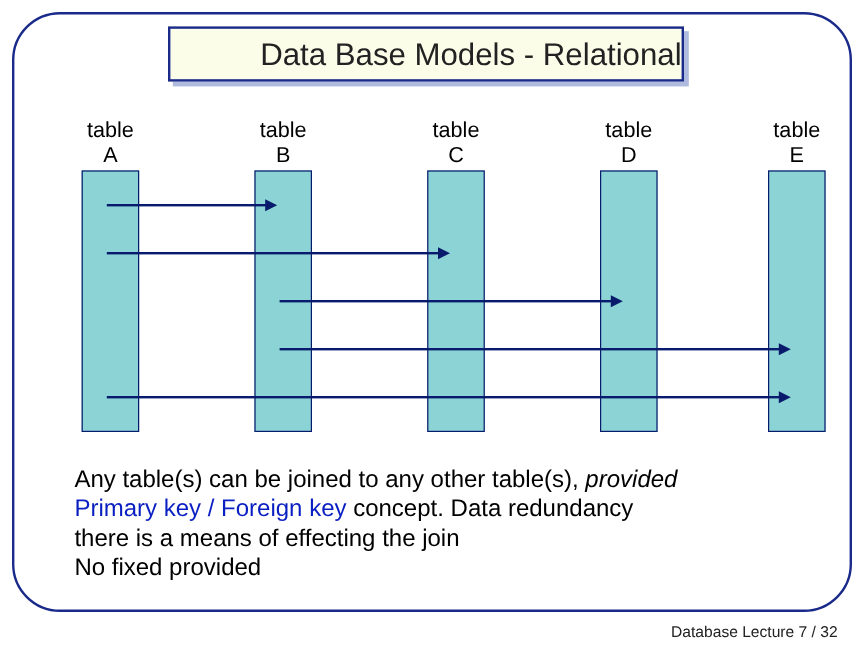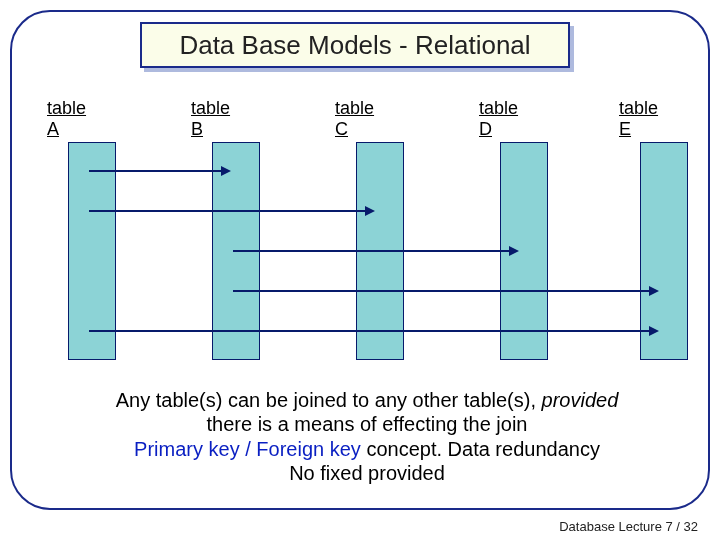--- a/index.html
+++ b/index.html
@@ -25,33 +25,33 @@
     position: absolute;
     left: 128px;
     top: 10px;
     width: 430px;
     height: 46px;
     background: #fbfde9;
     border: 2px solid #1a2a8a;
     box-shadow: 4px 4px 0 rgba(120,140,200,0.6);
     display: flex;
     align-items: center;
-    justify-content: center;
+    justify-content: flex-end;
   }
   .title-text {
     font-size: 26px;
     color: #222;
   }
   .tbl-label {
     position: absolute;
     width: 90px;
+    text-align: center;
     font-size: 18px;
     color: #000;
     line-height: 1.15;
-    text-decoration: underline;
   }
   .tbl-rect {
     position: absolute;
     top: 130px;
     width: 48px;
     height: 218px;
     background: #8cd3d6;
     border: 1.5px solid #071a6b;
   }
   .arrow-line {
@@ -68,21 +68,21 @@
   }
   .body-text {
     position: absolute;
     left: 50px;
     top: 376px;
     width: 610px;
     font-size: 20px;
     line-height: 1.22;
     color: #000;
   }
-  .body-text .line { white-space: nowrap; text-align: center; }
+  .body-text .line { white-space: nowrap; }
   .body-text em.prov { font-style: italic; }
   .blue { color: #0a1fc2; }
   .footer {
     position: absolute;
     right: 22px;
     bottom: 6px;
     font-size: 13px;
     color: #222;
   }
 </style>
@@ -119,22 +119,22 @@
   <div class="arrow-line" style="left:221px; top:278px; width:418px;"></div>
   <div class="arrow-head" style="left:637px; top:274px;"></div>
 
   <div class="arrow-line" style="left:77px; top:318px; width:562px;"></div>
   <div class="arrow-head" style="left:637px; top:314px;"></div>
 
   <div class="body-text">
     <div class="line">
       <span>Any table(s) can be joined to any other table(s), </span><em class="prov">provided</em>
     </div>
-    <div class="line">there is a means of effecting the join</div>
     <div class="line">
       <span class="blue">Primary key / Foreign key</span><span>  concept.    Data redundancy</span>
     </div>
+    <div class="line">there is a means of effecting the join</div>
     <div class="line">No fixed provided</div>
   </div>
 
 </div>
 
 <div class="footer">Database  Lecture 7 /  32</div>
 
 </body></html>

